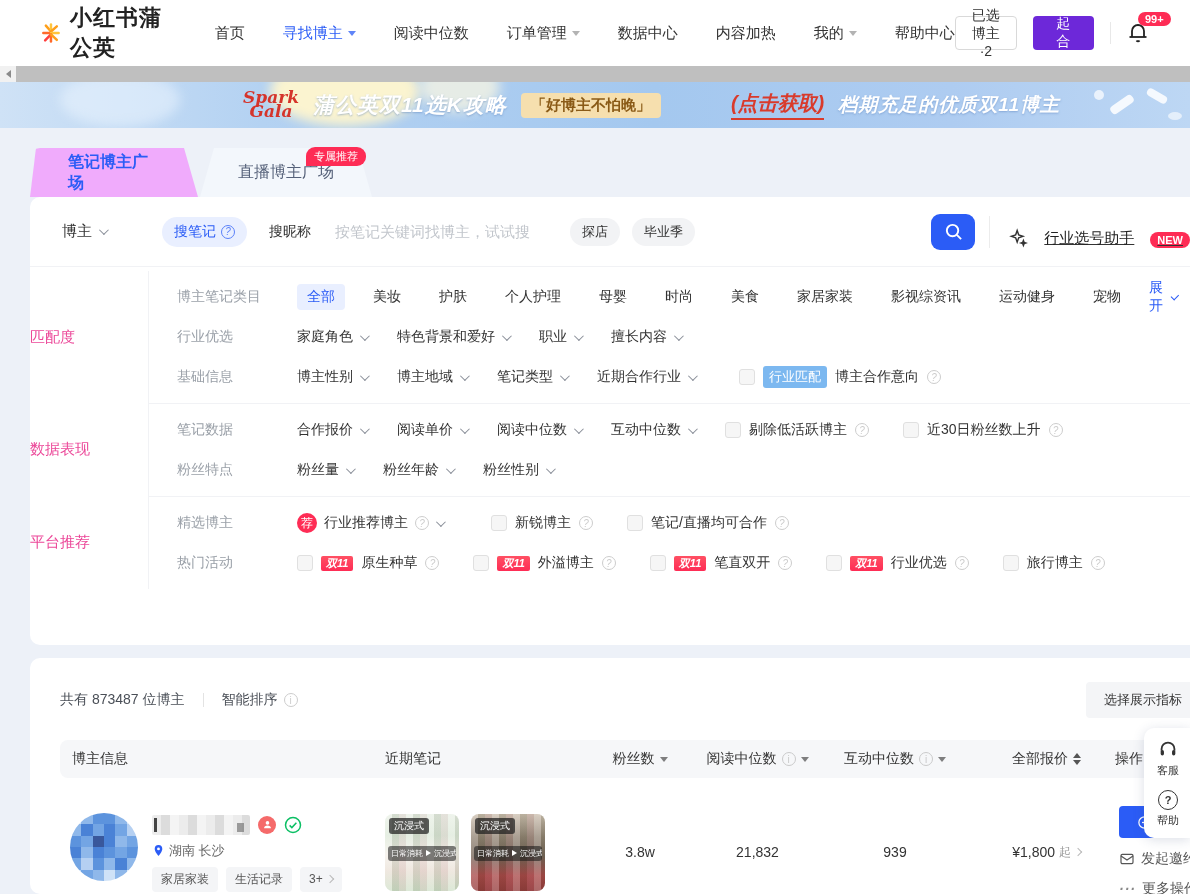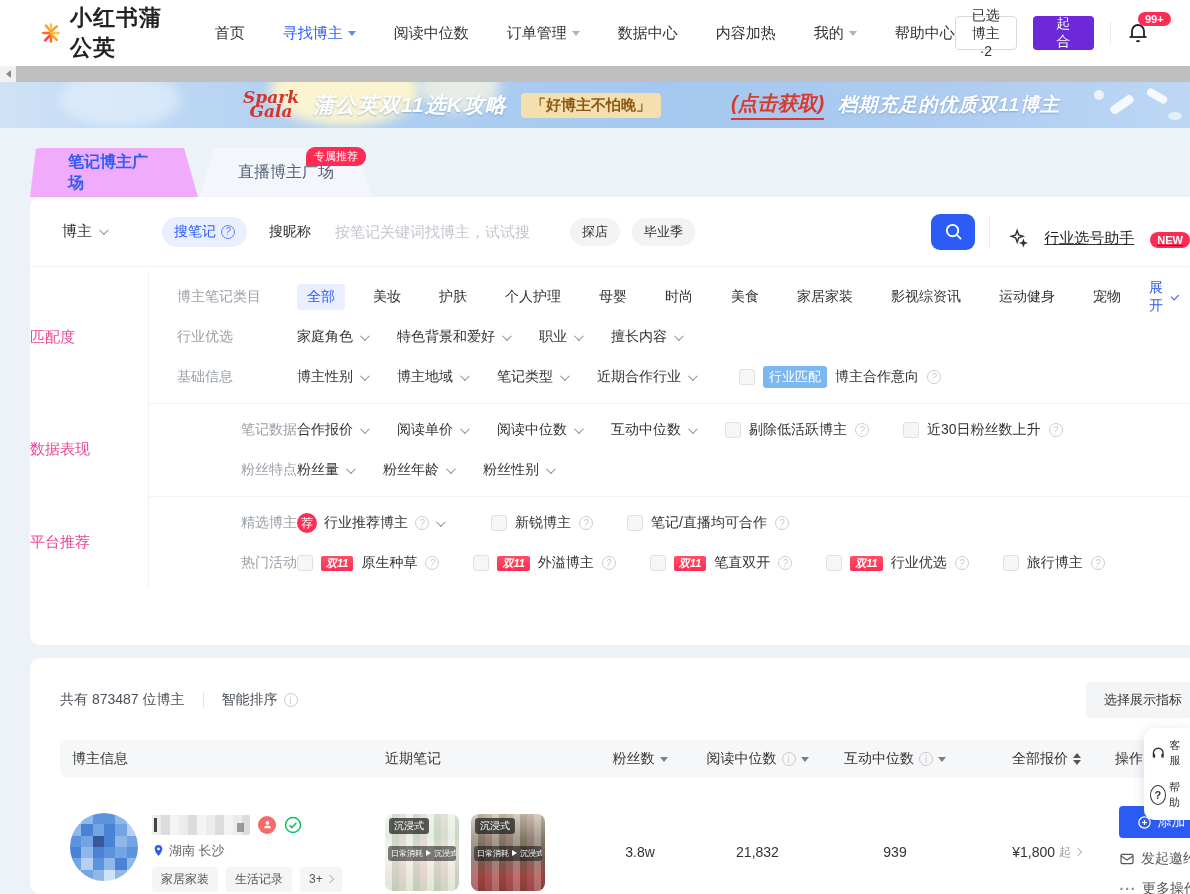--- a/index.html
+++ b/index.html
@@ -100,21 +100,21 @@
                  border-left:1px solid #ececec; height:32px;text-decoration:underline; }
   .assist-label { font-size:15px; color:#222; white-space:nowrap; }
   .new-pill { background:#fe2c55; color:#fff; font-size:11px; font-weight:bold; border-radius:10px;
               padding:2px 7px; }
 
   
   .filters { padding:4px 0 0 0; }
   .sec { display:flex; }
   .sec-label { width:118px; display:flex; align-items:center; font-size:15px; color:#ec4899; flex:none; }
   .sec-rows { flex:1; border-left:1px solid #f1f2f5; padding:6px 0; }
-  .sec + .sec .sec-rows { border-top:1px solid #f1f2f5;text-align:right; }
+  .sec + .sec .sec-rows { border-top:1px solid #f1f2f5; }
   .f-row { display:flex; align-items:center; min-height:40px; padding-left:28px; font-size:14px; }
   .f-label { width:120px; color:#9aa0a8; flex:none; }
   .f-dd { display:flex; align-items:center; gap:7px; margin-right:30px; color:#333; cursor:pointer; white-space:nowrap; }
   .cat { padding:4px 10px; border-radius:4px; margin-right:18px; cursor:pointer; color:#333; white-space:nowrap; }
   .cat.active { background:#e9efff; color:#2b5cf6; }
   .expand { margin-left:auto; margin-right:26px; color:#2b5cf6; display:flex; align-items:center; gap:6px; cursor:pointer; }
   .cbx { width:16px; height:16px; border:1px solid #e0e0e0; background:#f6f6f6; border-radius:3px; flex:none; }
   .cb-item { display:flex; align-items:center; gap:8px; margin-right:34px; color:#333; cursor:pointer; white-space:nowrap; }
   .badge-match { background:#7cb8f0; color:#fff; font-size:13px; border-radius:3px; padding:2px 6px; }
   .badge-rec { width:20px; height:20px; border-radius:50%; background:#fe2c55; color:#fff; font-size:12px;
@@ -177,21 +177,21 @@
   .add-btn { background:#2b5cf6; color:#fff; border:none; border-radius:4px; height:32px; width:84px;
              font-size:14px; display:flex; align-items:center; justify-content:center; gap:6px; cursor:pointer; }
   .op-link { display:flex; align-items:center; gap:6px; font-size:14px; color:#555; cursor:pointer; white-space:nowrap; }
   .dots::before { content:"···"; color:#888; letter-spacing:1px; font-weight:bold; }
 
   
   .float-panel { position:absolute; top:728px; right:0; width:46px; background:#fff;
                  border-radius:10px 0 0 10px; box-shadow:0 2px 12px rgba(60,80,120,.18);
                  padding:10px 4px 10px 6px; display:flex; flex-direction:column; gap:12px;
                  align-items:center; z-index:20; }
-  .float-item { display:flex; flex-direction:row; align-items:center; gap:3px; cursor:pointer;justify-content:flex-end; }
+  .float-item { display:flex; flex-direction:column; align-items:center; gap:3px; cursor:pointer;justify-content:flex-end; }
   .float-item span { font-size:11px; color:#333; }
   .help-circle { width:20px; height:20px; border:1.6px solid #333; border-radius:50%; font-size:13px;
                  font-weight:bold; color:#333; display:flex; align-items:center; justify-content:center; }
 </style>
 </head>
 <body>
 
 <div class="topnav">
   <div class="brand">
     <svg width="30" height="30" viewBox="0 0 30 30">

